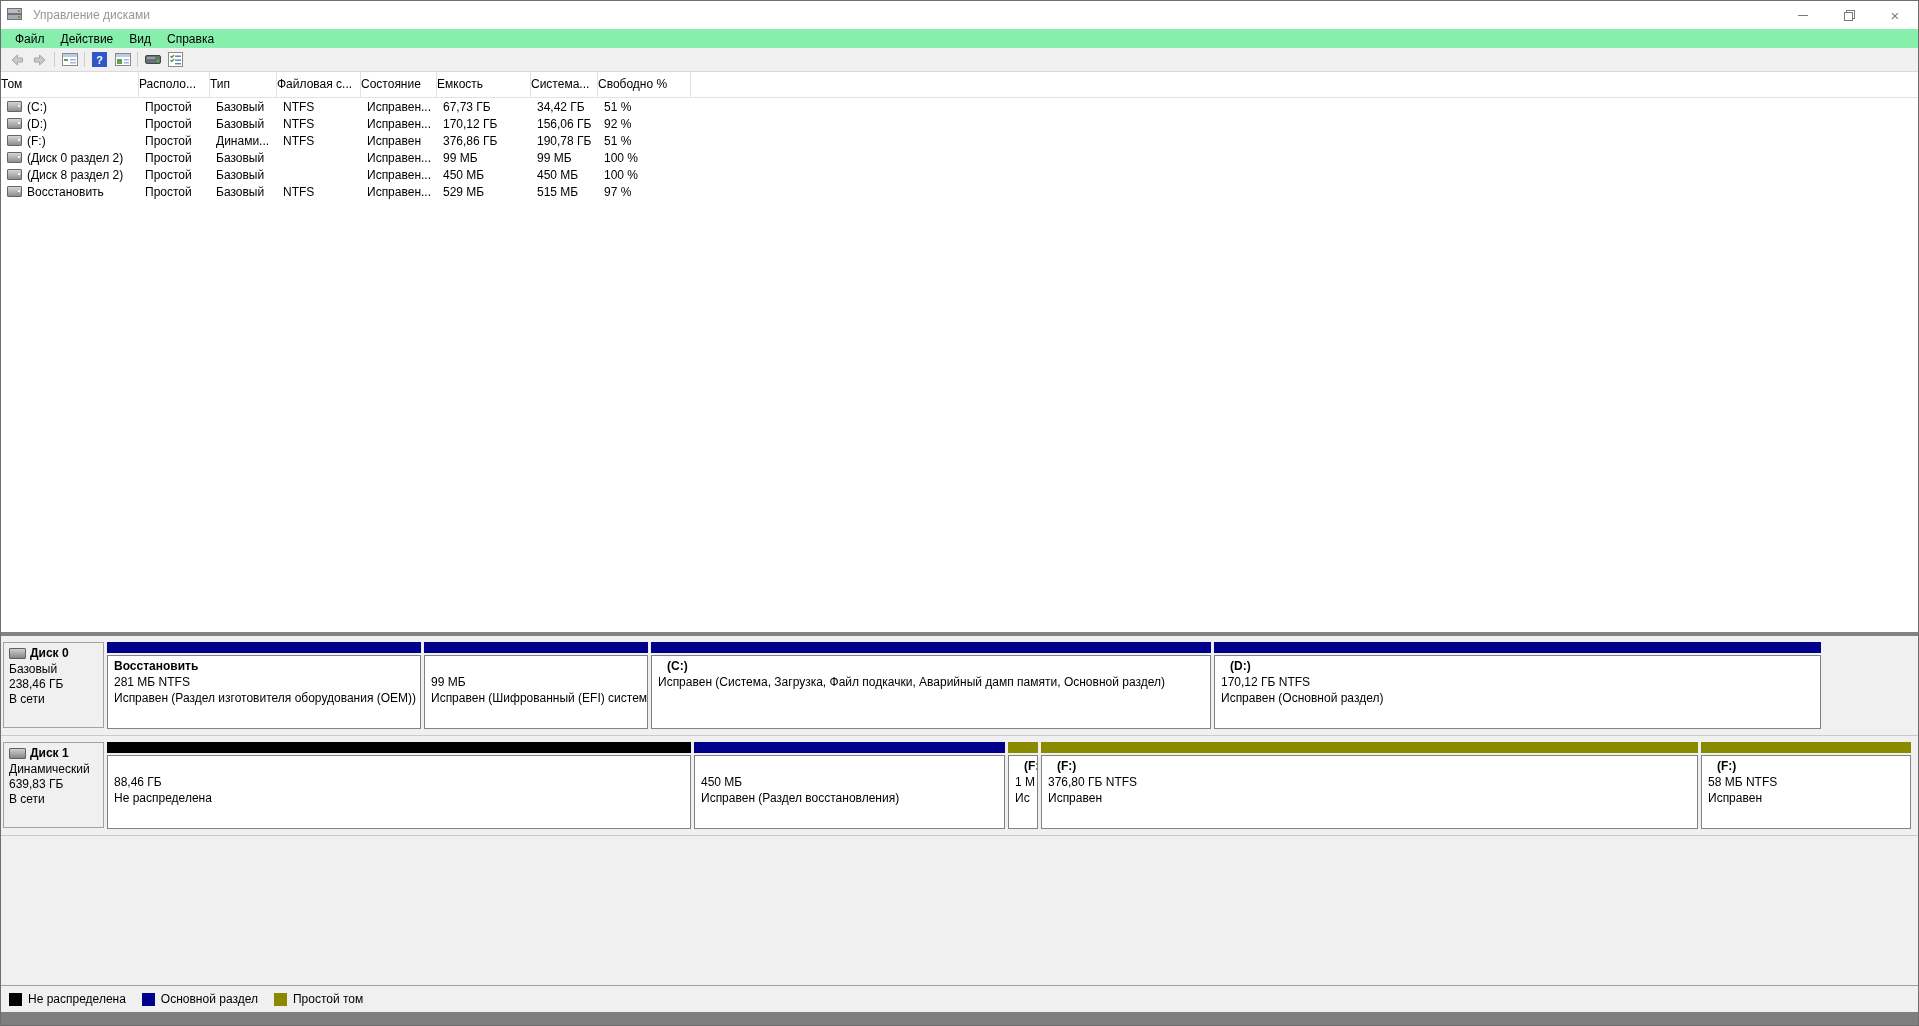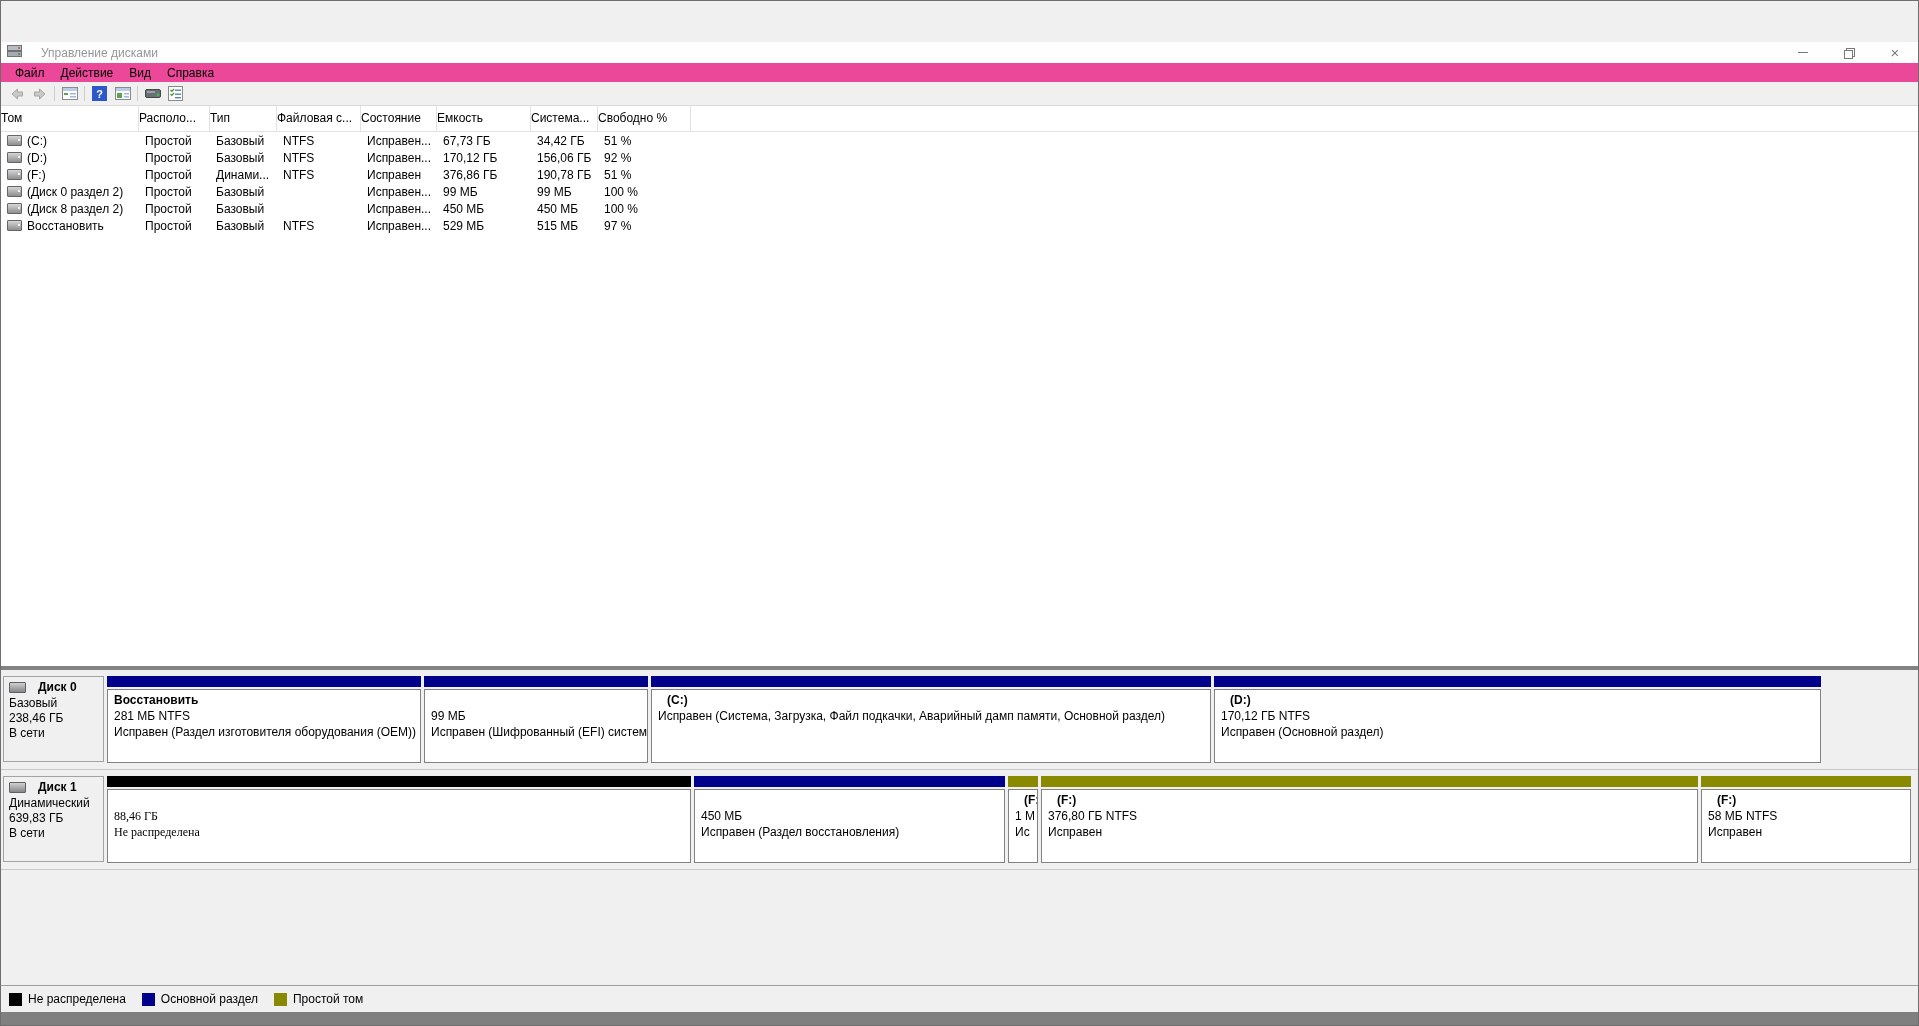--- a/index.html
+++ b/index.html
@@ -5,32 +5,32 @@
   html,body{margin:0;padding:0;}
   body{
     width:1919px;height:1026px;overflow:hidden;
     font-family:"Liberation Sans",sans-serif;font-size:12px;color:#000;
     background:#f0f0f0;
   }
   .window{width:1919px;height:1026px;box-sizing:border-box;border:1px solid #6e6e6e;
     display:flex;flex-direction:column;background:#f0f0f0;}
 
   
-  .titlebar{height:21px;flex:none;background:#ffffff;display:flex;align-items:center;padding-left:6px;gap:18px;margin-top:41px;}
+  .titlebar{height:28px;flex:none;background:#ffffff;display:flex;align-items:center;padding-left:6px;gap:10px;}
   .title-text{color:#969696;}
   .win-controls{margin-left:auto;display:flex;height:100%;}
   .wc{width:46px;height:100%;display:flex;align-items:center;justify-content:center;color:#7a7a7a;}
   .wc-min-glyph{display:block;width:10px;height:1px;background:#7a7a7a;}
   .wc-restore-glyph{position:relative;width:10px;height:10px;}
   .wc-restore-glyph::before{content:"";position:absolute;left:2px;top:0;width:7px;height:7px;border:1px solid #7a7a7a;background:#fff;}
   .wc-restore-glyph::after{content:"";position:absolute;left:0;top:2px;width:7px;height:7px;border:1px solid #7a7a7a;background:#fff;}
   .wc-close-glyph{font-size:15px;line-height:15px;color:#7a7a7a;}
 
   
-  .menubar{height:19px;flex:none;display:flex;align-items:center;padding-left:6px;background:#ec4899;}
+  .menubar{height:19px;flex:none;display:flex;align-items:center;padding-left:6px;background:#86efac;}
   .menu-item{padding:0 8px;}
 
   
   .toolbar{height:23px;flex:none;display:flex;align-items:center;padding-left:4px;background:#f0f0f0;border-bottom:1px solid #d9d9d9;}
   .tb-btn{width:23px;height:21px;display:flex;align-items:center;justify-content:center;}
   .tb-sep{width:1px;height:15px;background:#cdcdcd;margin:0 3px;flex:none;}
   .tb-help{width:15px;height:15px;background:#2e58c8;color:#fff;font-weight:bold;font-size:11px;
     display:flex;align-items:center;justify-content:center;}
 
   
@@ -47,21 +47,21 @@
 
   
   .splitter{height:4px;flex:none;background:#828282;}
 
   
   .graph-pane{flex:1;background:#f0f0f0;overflow:hidden;display:flex;flex-direction:column;}
   .disk-row{height:100px;box-sizing:border-box;flex:none;display:flex;align-items:flex-start;
     padding-top:6px;border-bottom:1px solid #c9c9c9;}
   .disk-label{flex:none;width:101px;height:86px;box-sizing:border-box;margin-left:2px;
     background:#f0f0f0;border:1px solid #a3a3a3;padding:3px 5px;overflow:hidden;}
-  .disk-label-title{font-weight:bold;display:flex;align-items:center;gap:12px;margin-bottom:2px;white-space:nowrap;}
+  .disk-label-title{font-weight:bold;display:flex;align-items:center;gap:4px;margin-bottom:2px;white-space:nowrap;}
   .disk-icon{flex:none;width:15px;height:9px;background:linear-gradient(#cfcfcf,#86868a);
     border:1px solid #5d6165;border-radius:1px;}
   .disk-label-line{line-height:15px;white-space:nowrap;}
   .part-track{flex:1;display:flex;gap:3px;margin-left:3px;align-items:flex-start;overflow:hidden;}
   .part{flex:none;box-sizing:border-box;}
   .part-bar{height:11px;margin-bottom:2px;}
   .part-box{height:74px;box-sizing:border-box;background:#ffffff;border:1px solid #828282;
     padding:2px 0 0 6px;overflow:hidden;}
   .pt-line{height:16px;line-height:16px;white-space:nowrap;}
   .pt-title{font-weight:bold;}
@@ -308,21 +308,21 @@
         <div class="disk-label">
           <div class="disk-label-title">
             <span class="disk-icon"></span>
             <span>Диск 1</span>
           </div>
           <div class="disk-label-line">Динамический</div>
           <div class="disk-label-line">639,83 ГБ</div>
           <div class="disk-label-line">В сети</div>
         </div>
         <div class="part-track">
-          <div class="part" style="width: 584px; font-family: Liberation Serif, serif;">
+          <div class="part" style="width: 584px;">
             <div class="part-bar" style="background: rgb(0, 0, 0);"></div>
             <div class="part-box">
               <div class="pt-line pt-title"></div>
               <div class="pt-line">88,46 ГБ</div>
               <div class="pt-line">Не распределена</div>
             </div>
           </div>
           <div class="part" style="width: 311px;">
             <div class="part-bar" style="background: rgb(0, 0, 139);"></div>
             <div class="part-box">

